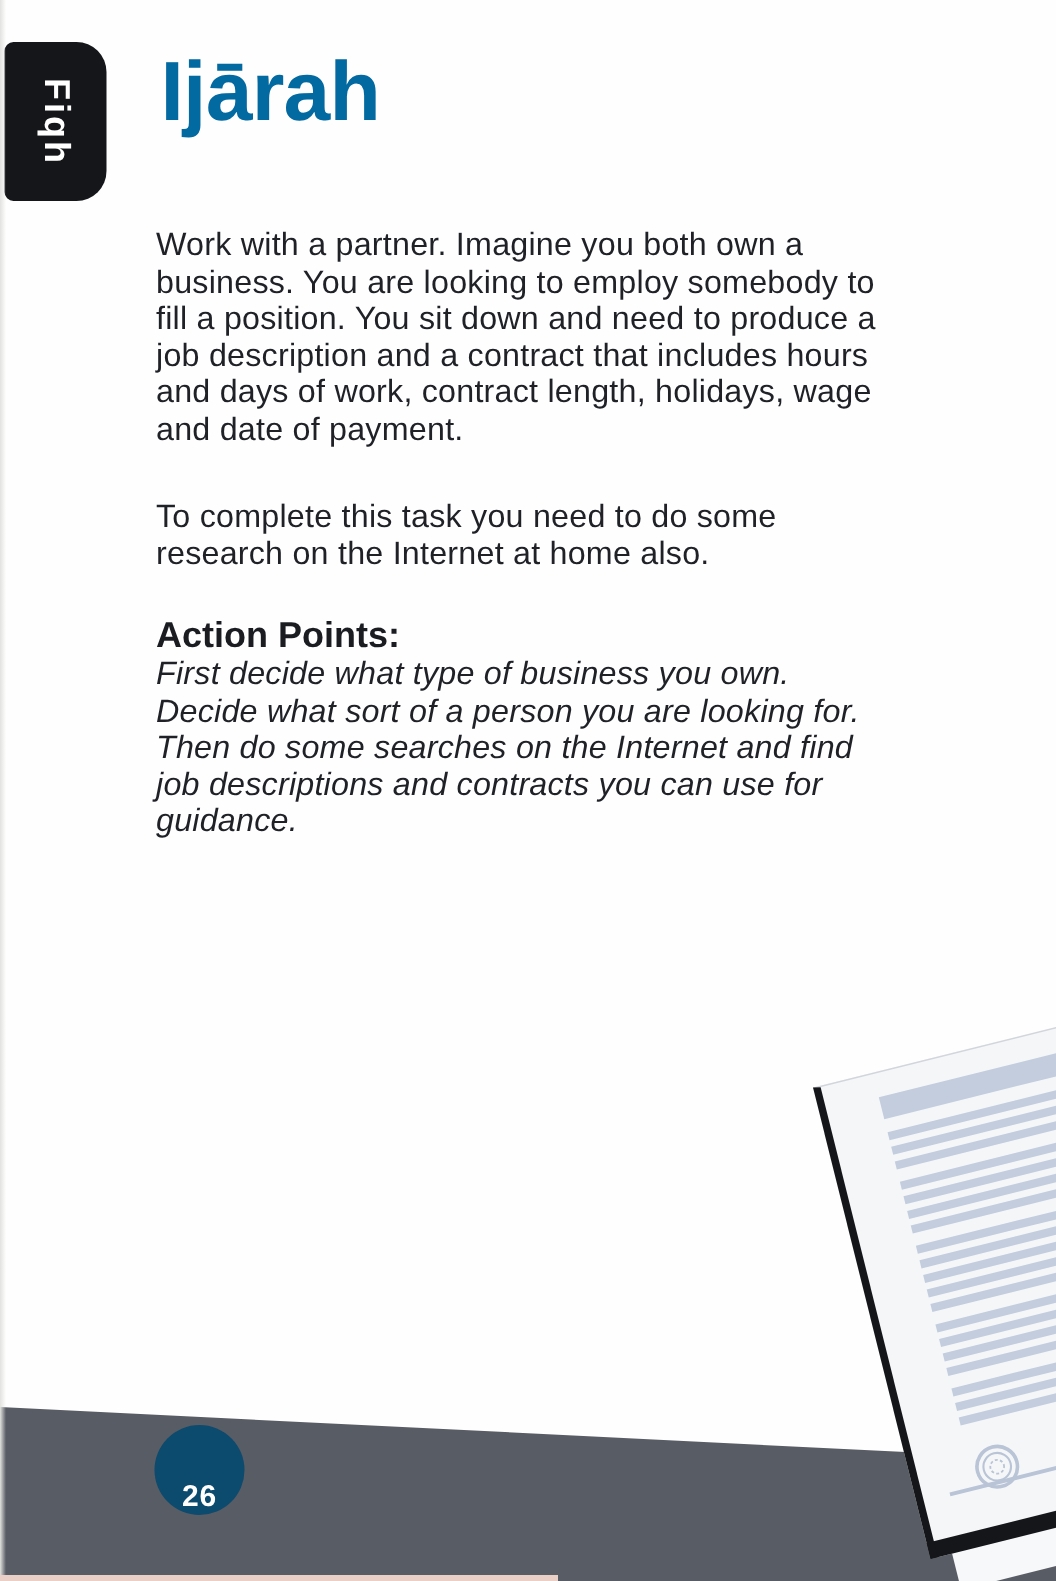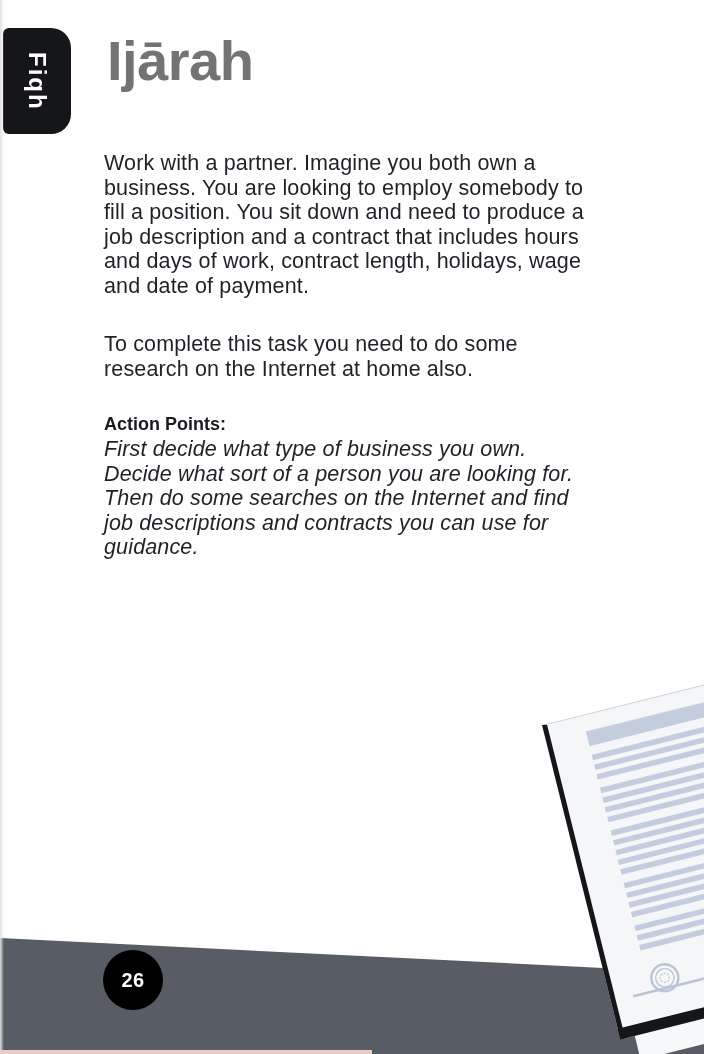--- a/index.html
+++ b/index.html
@@ -24,48 +24,48 @@
     display:flex;align-items:center;justify-content:center;
     z-index:4;
   }
   .side-tab-label{
     writing-mode:vertical-rl;
     color:#ffffff;font-weight:700;font-size:24px;letter-spacing:2px;
   }
   
   .title{
     position:absolute;left:107px;top:30px;margin:0;
-    font-size:56px;font-weight:700;line-height:1.1;color:#737373;
+    font-size:56px;font-weight:700;line-height:1.1;color:#0369a1;
     letter-spacing:-0.5px;
     text-align:right;
   }
   .para{
     position:absolute;left:104px;width:580px;
     font-size:21.5px;line-height:24.6px;letter-spacing:0.15px;
     white-space:pre-line;color:#1f2127;
   }
   .p1{top:151px;}
   .p2{top:332px;}
   .heading{
     position:absolute;left:104px;top:412px;
-    font-size:18px;line-height:24.6px;font-weight:700;color:#1a1c21;
+    font-size:24px;line-height:24.6px;font-weight:700;color:#1a1c21;
   }
   .p3{top:437px;font-style:italic;}
   .p4{top:590px;}
   
   .footer-band{
     position:absolute;left:0;top:930px;width:704px;height:124px;
     background:#585c64;
     clip-path:polygon(0 8px,100% 43px,100% 124px,0 124px);
     z-index:1;
   }
   .page-number-circle{
     position:absolute;left:103px;top:950px;width:60px;height:60px;
-    background:#000000;border-radius:50%;
-    display:flex;align-items:center;justify-content:center;
+    background:#0c4a6e;border-radius:50%;
+    display:flex;align-items:flex-end;justify-content:center;
     z-index:4;
   }
   .page-number-circle span{
     color:#ffffff;font-weight:700;font-size:20px;letter-spacing:0.5px;
   }
   .bottom-artifact{
     position:absolute;left:0;bottom:0;width:372px;height:4px;
     background:#e9cfc6;z-index:6;
   }
   

